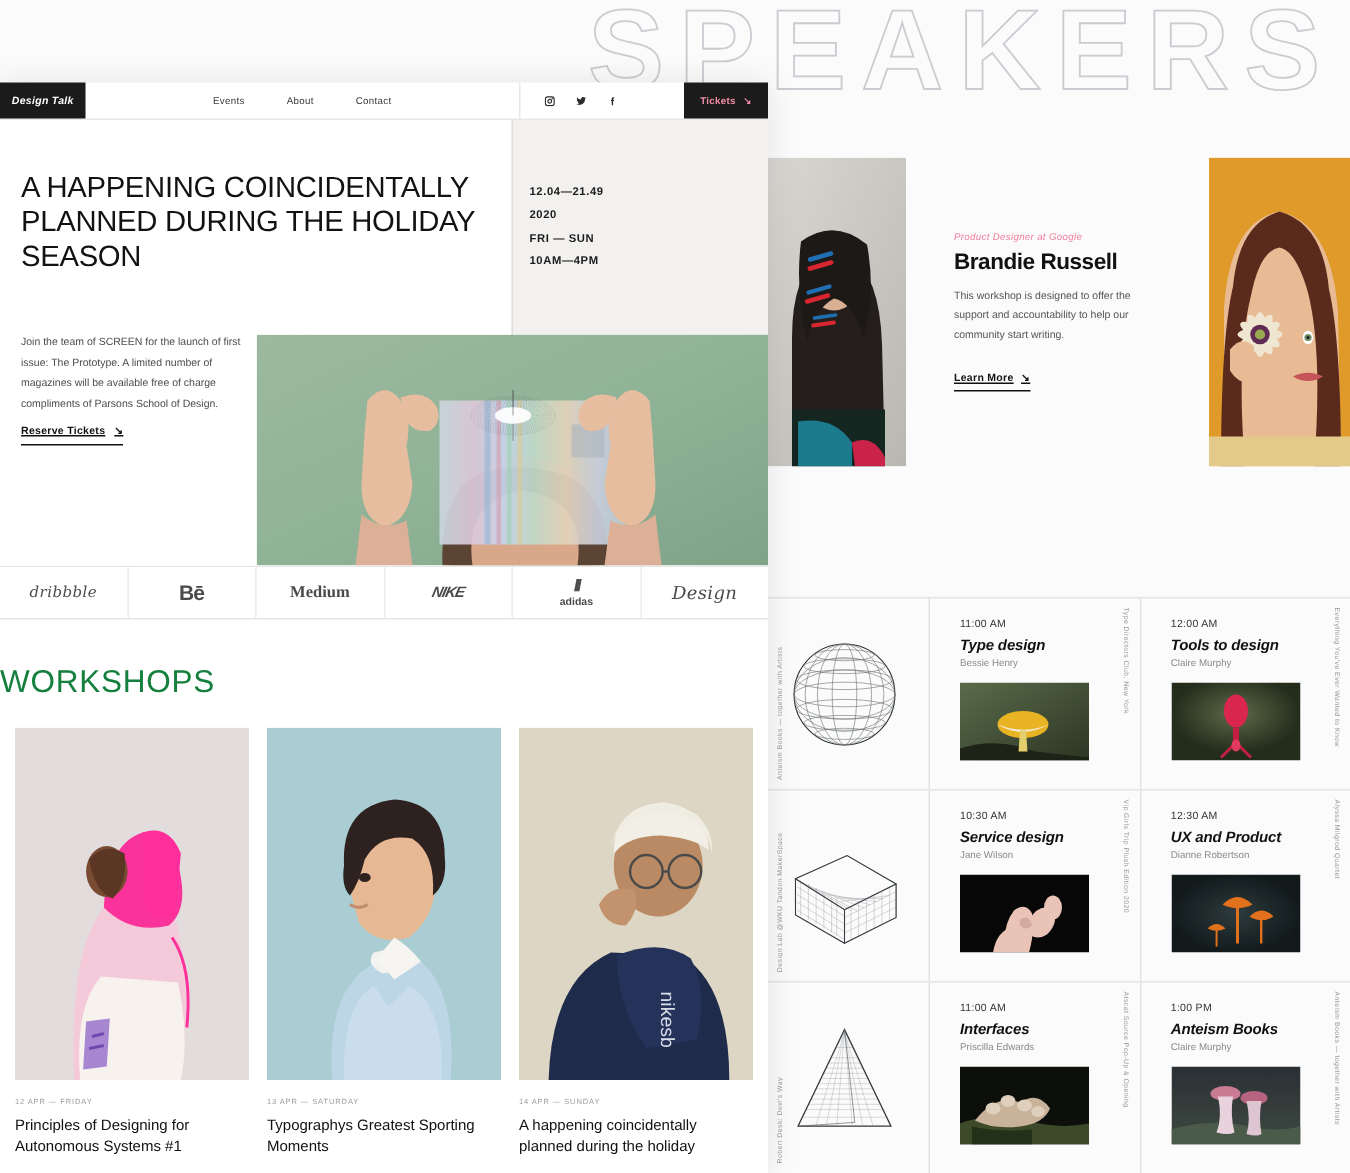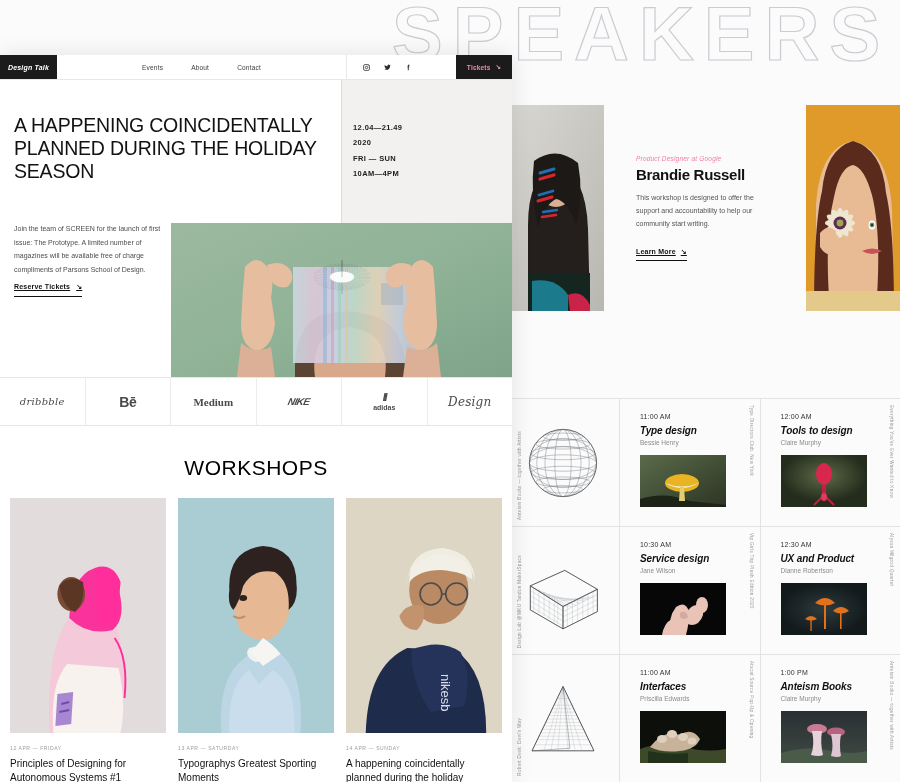--- a/index.html
+++ b/index.html
@@ -113,36 +113,36 @@
   .hero-meta { position: absolute; left: 353px; top: 40px; font-size: 7.5px; font-weight: 700; line-height: 2.05; color: #1c1c1c; letter-spacing: .4px; }
   .hero-venue { position: absolute; left: 445px; top: 157px; font-size: 7.5px; font-weight: 700; line-height: 1.75; color: #1c1c1c; letter-spacing: 1.1px; text-align: right; }
   .hero-divider { position: absolute; left: 341px; top: 0; width: 1px; height: 297px; background: #dcdcdc; }
   .hero-photo {
     position: absolute; left: 171px; top: 143px; width: 341px; height: 154px;
     overflow: hidden;
   }
   .halftone { position: absolute; left: 313px; top: 180px; width: 58px; height: 34px; }
 
   
-  .logos { display: flex; height: 49px; border-top: 1px solid #e6e6e6; border-bottom: 1px solid #e6e6e6; }
+  .logos { display: flex; height: 36px; border-top: 1px solid #e6e6e6; border-bottom: 1px solid #e6e6e6; }
   .logo-cell {
     flex: 1; display: flex; align-items: center; justify-content: center;
     border-right: 1px solid #ececec; color: #4a4a4a;
   }
   .logo-cell:last-child { border-right: none; }
   .lg-dribbble { font-family: "DejaVu Serif", serif; font-style: italic; font-size: 10px; letter-spacing: .3px; }
   .lg-medium { font-family: "Liberation Serif", serif; font-weight: 700; font-size: 11px; }
   .lg-behance { font-weight: 700; font-size: 14px; letter-spacing: -.5px; }
   .lg-nike { font-weight: 700; font-style: italic; font-size: 10px; transform: skewX(-12deg); letter-spacing: -.6px; }
   .lg-adidas { font-size: 7px; font-weight: 700; text-align: center; line-height: 1; }
   .lg-adidas .bars { display: block; font-size: 11px; letter-spacing: -2px; margin-bottom: 1px; }
   .lg-muzli { font-family: "DejaVu Serif", serif; font-style: italic; font-size: 12px; letter-spacing: .2px; }
 
   
-  .ws-title { text-align: center; font-size: 21px; font-weight: 400; letter-spacing: .5px; color: #000000; padding: 30px 0 18px; }
+  .ws-title { text-align: left; font-size: 21px; font-weight: 400; letter-spacing: .5px; color: #15803d; padding: 30px 0 18px; }
   .ws-grid { display: flex; gap: 12px; padding: 0 10px; }
   .ws-card { flex: 1; }
   .ws-img { width: 100%; height: 235px; overflow: hidden; }
   .ws-date { font-size: 5px; color: #9b9b9b; letter-spacing: .6px; margin: 12px 0 6px; }
   .ws-name { font-size: 10px; font-weight: 400; line-height: 1.35; color: #111; }
 
   
   .ph { width: 100%; height: 100%; display: block; }
 </style>
 </head>

